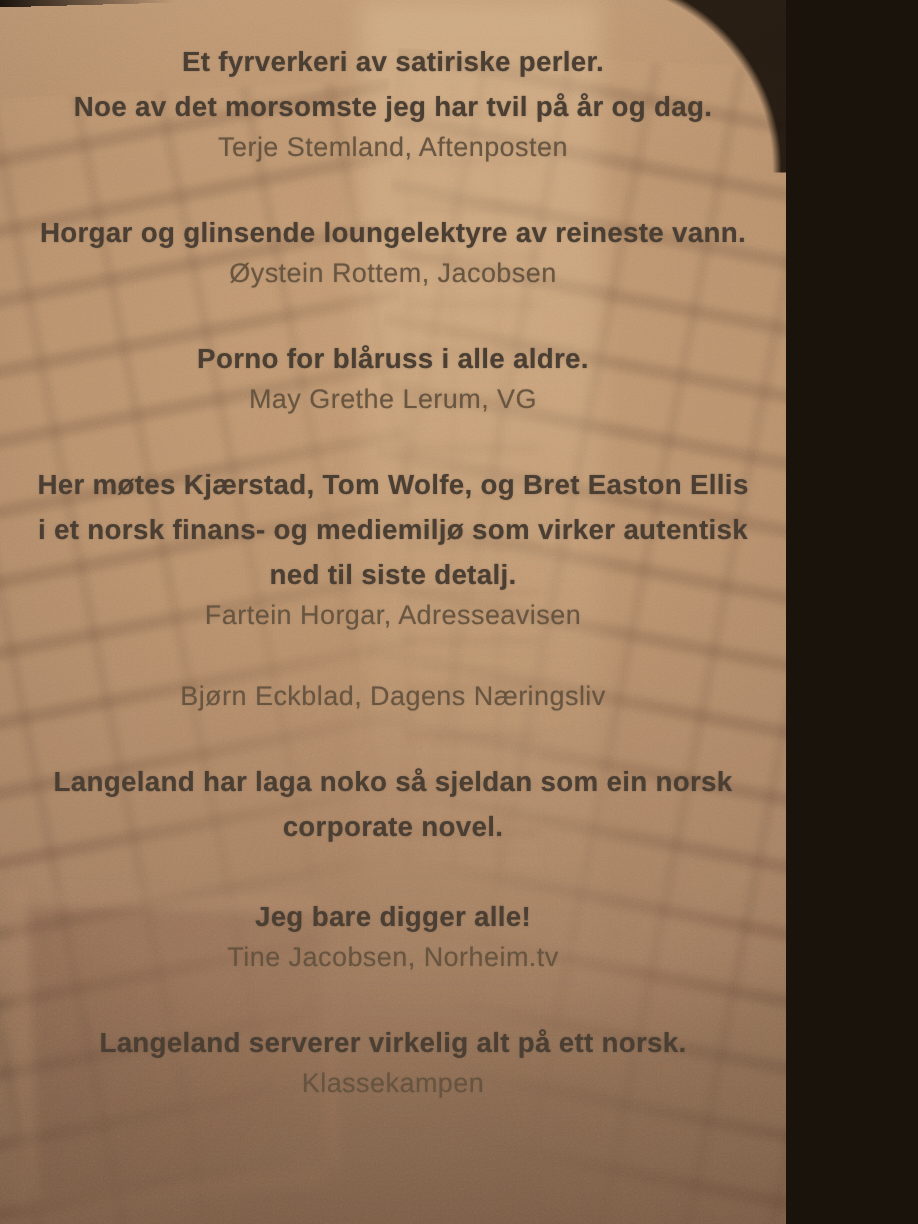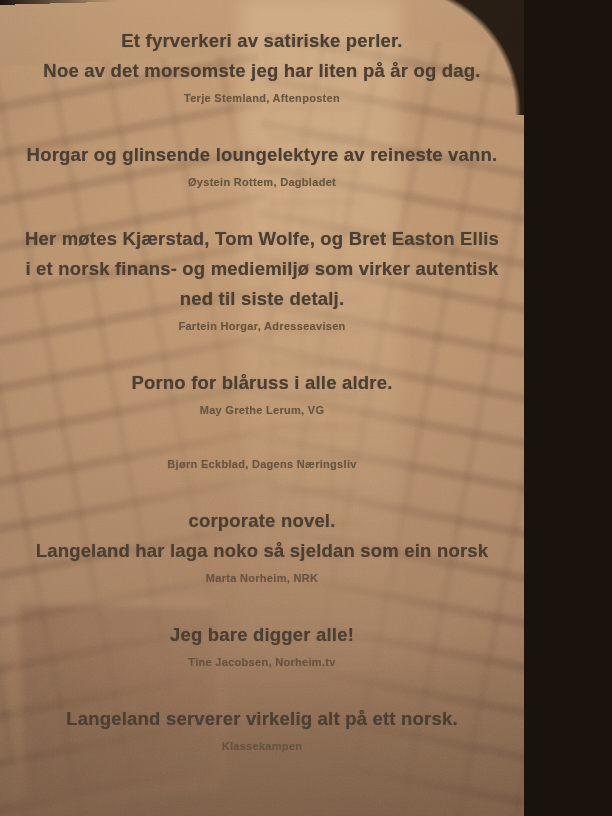--- a/index.html
+++ b/index.html
@@ -92,21 +92,21 @@
   .quote-block{margin:0 0 30px 0;}
   .quote-text{margin:0;}
   .quote-line{
     font-size:18.5px; line-height:30px; font-weight:700;
     color:#4b3f34;
     letter-spacing:.2px;
     white-space:nowrap;
     text-shadow:0 0 1px rgba(75,63,52,0.55);
   }
   .attribution{
-    font-size:11px; line-height:24px; font-weight:700;
+    font-size:18px; line-height:24px; font-weight:400;
     color:rgba(101,83,63,0.95);
     letter-spacing:.3px;
     text-shadow:0 0 1px rgba(101,83,63,0.4);
   }
 </style>
 </head>
 <body>
 
 <div class="cover">
   <div class="tower-left"></div>
@@ -124,55 +124,54 @@
     <rect width="100%" height="100%" filter="url(#noise)" opacity="0.55"></rect>
   </svg>
 
   <div class="photo-edge-top-left"></div>
   <div class="photo-edge-corner-top-right"></div>
 
   <div class="quotes">
       <figure class="quote-block">
         <blockquote class="quote-text">
           <div class="quote-line">Et fyrverkeri av satiriske perler.</div>
-          <div class="quote-line">Noe av det morsomste jeg har liten på år og dag.</div>
+          <div class="quote-line">Noe av det morsomste jeg har tvil på år og dag.</div>
         </blockquote>
         <figcaption class="attribution">Terje Stemland, Aftenposten</figcaption>
       </figure>
       <figure class="quote-block">
         <blockquote class="quote-text">
           <div class="quote-line">Horgar og glinsende loungelektyre av reineste vann.</div>
         </blockquote>
-        <figcaption class="attribution">Øystein Rottem, Dagbladet</figcaption>
+        <figcaption class="attribution">Øystein Rottem, Jacobsen</figcaption>
+      </figure>
+      <figure class="quote-block">
+        <blockquote class="quote-text">
+          <div class="quote-line">Porno for blåruss i alle aldre.</div>
+        </blockquote>
+        <figcaption class="attribution">May Grethe Lerum, VG</figcaption>
       </figure>
       <figure class="quote-block">
         <blockquote class="quote-text">
           <div class="quote-line">Her møtes Kjærstad, Tom Wolfe, og Bret Easton Ellis</div>
           <div class="quote-line">i et norsk finans- og mediemiljø som virker autentisk</div>
           <div class="quote-line">ned til siste detalj.</div>
         </blockquote>
         <figcaption class="attribution">Fartein Horgar, Adresseavisen</figcaption>
       </figure>
       <figure class="quote-block">
         <blockquote class="quote-text">
-          <div class="quote-line">Porno for blåruss i alle aldre.</div>
-        </blockquote>
-        <figcaption class="attribution">May Grethe Lerum, VG</figcaption>
-      </figure>
-      <figure class="quote-block">
-        <blockquote class="quote-text">
         </blockquote>
         <figcaption class="attribution">Bjørn Eckblad, Dagens Næringsliv</figcaption>
       </figure>
       <figure class="quote-block">
         <blockquote class="quote-text">
+          <div class="quote-line">Langeland har laga noko så sjeldan som ein norsk</div>
           <div class="quote-line">corporate novel.</div>
-          <div class="quote-line">Langeland har laga noko så sjeldan som ein norsk</div>
         </blockquote>
-        <figcaption class="attribution">Marta Norheim, NRK</figcaption>
       </figure>
       <figure class="quote-block">
         <blockquote class="quote-text">
           <div class="quote-line">Jeg bare digger alle!</div>
         </blockquote>
         <figcaption class="attribution">Tine Jacobsen, Norheim.tv</figcaption>
       </figure>
       <figure class="quote-block">
         <blockquote class="quote-text">
           <div class="quote-line">Langeland serverer virkelig alt på ett norsk.</div>

